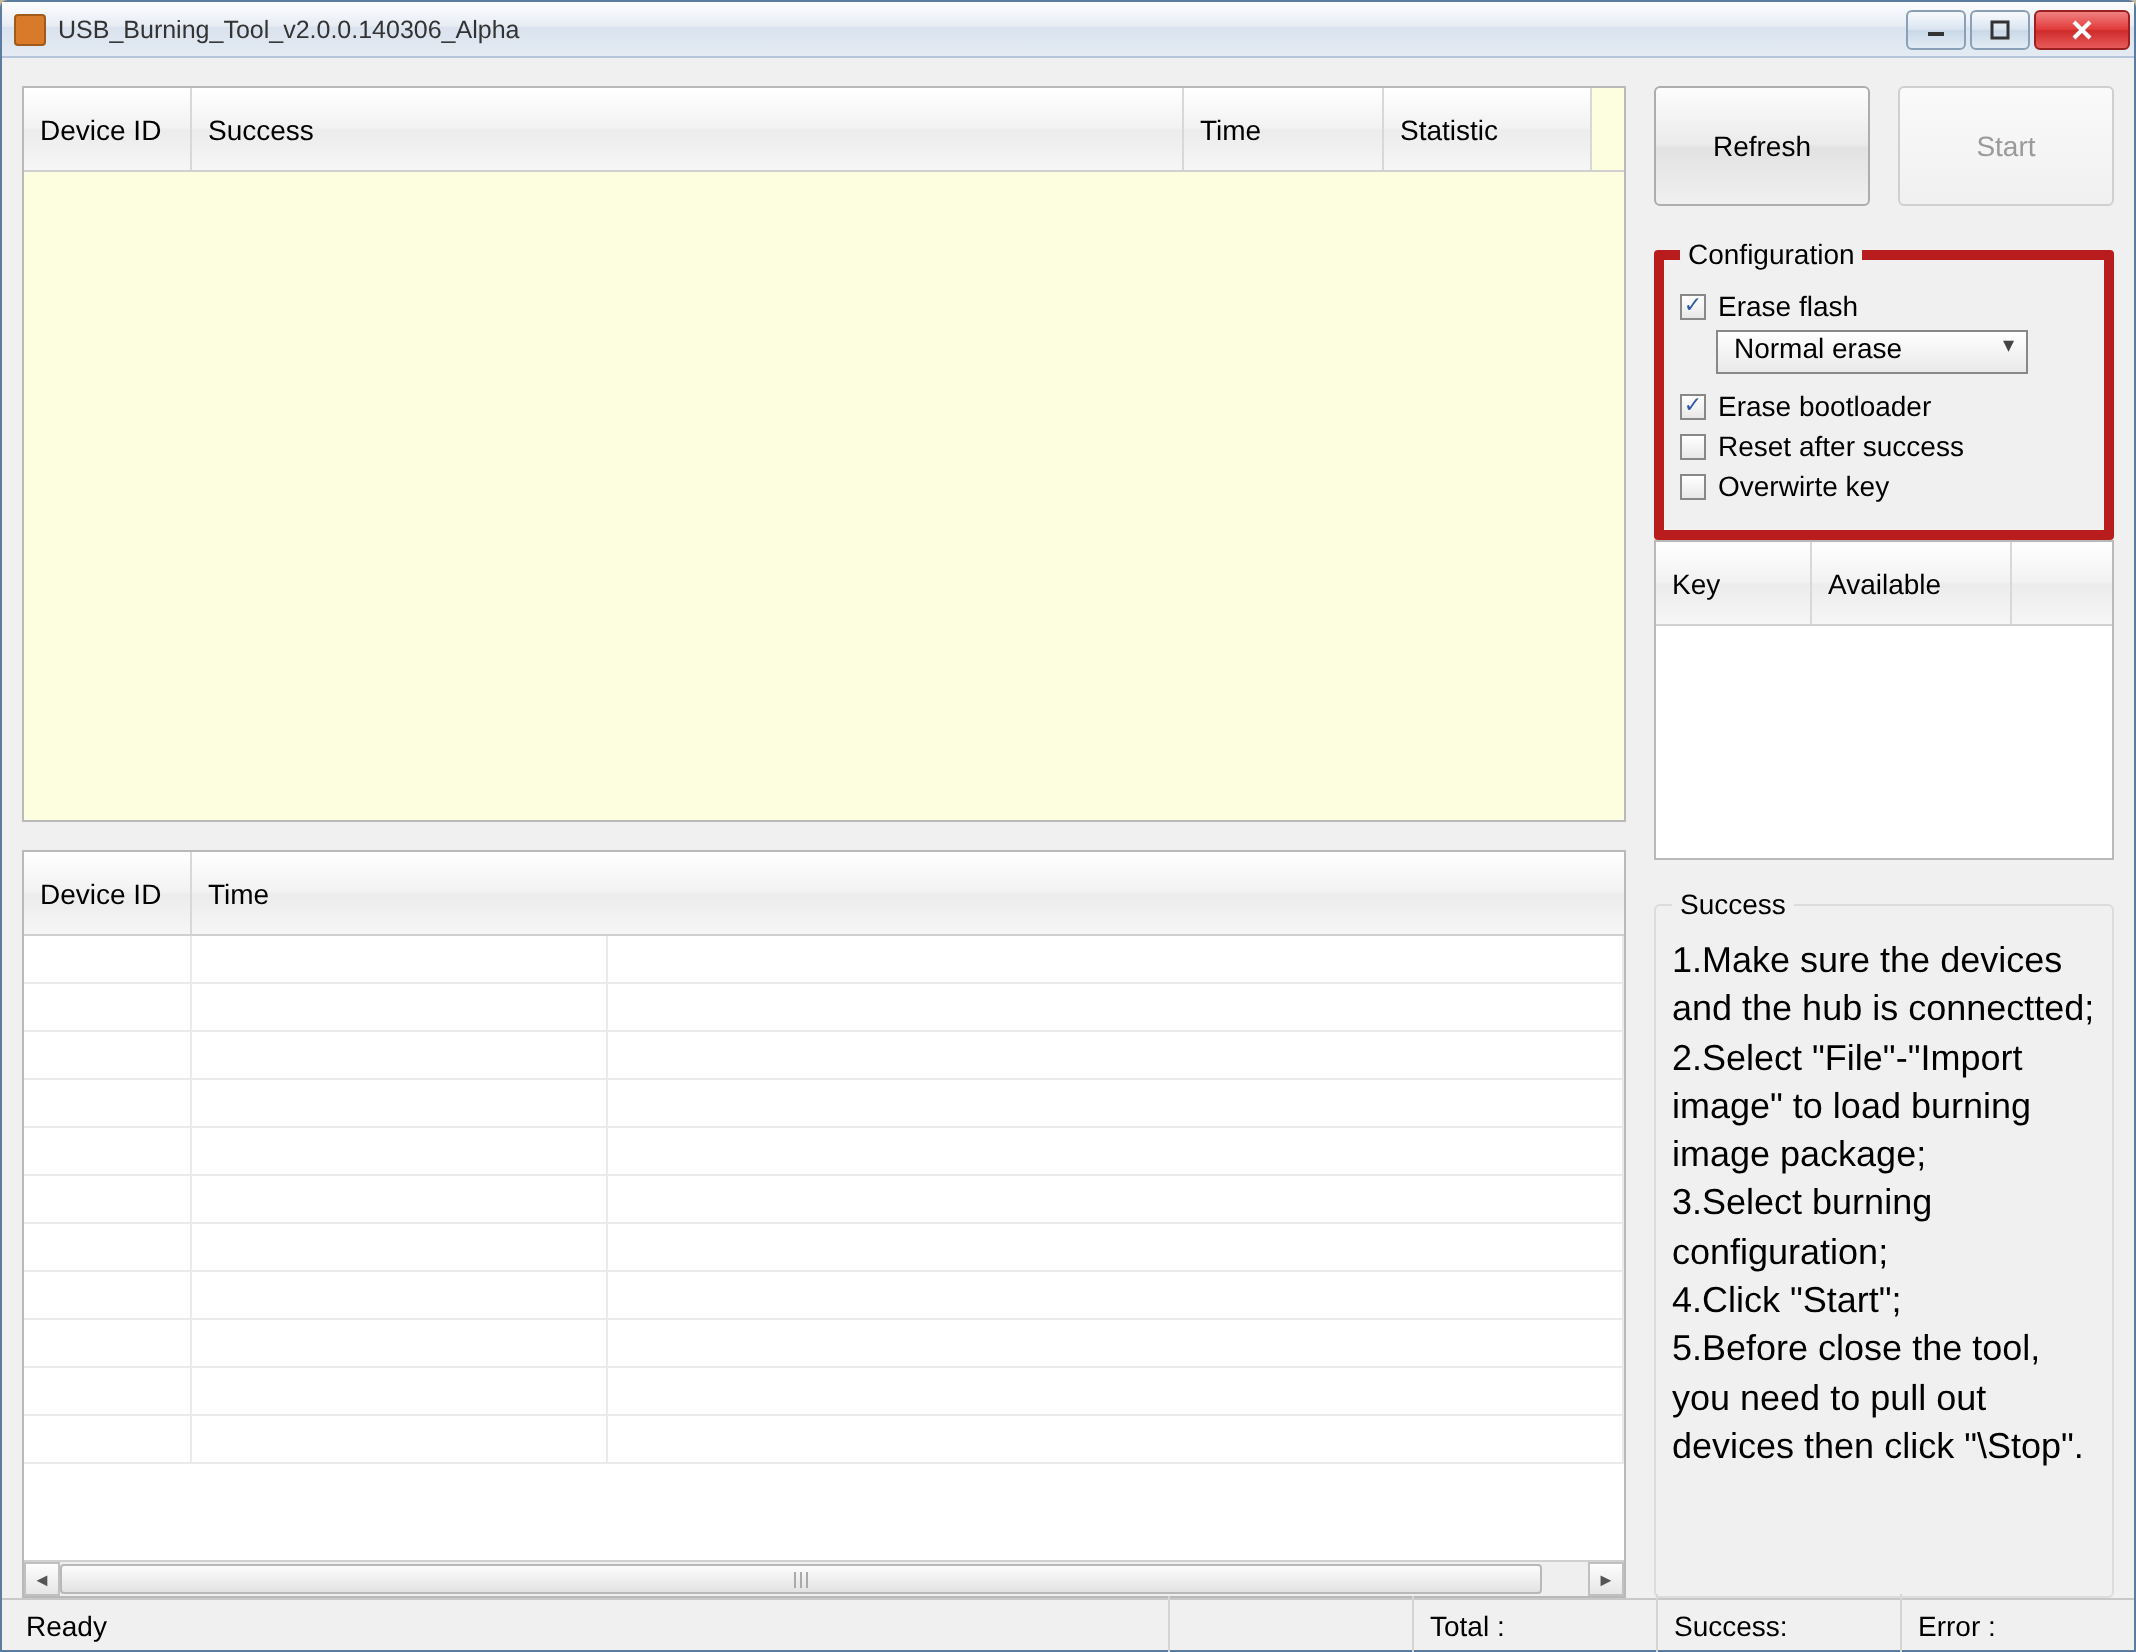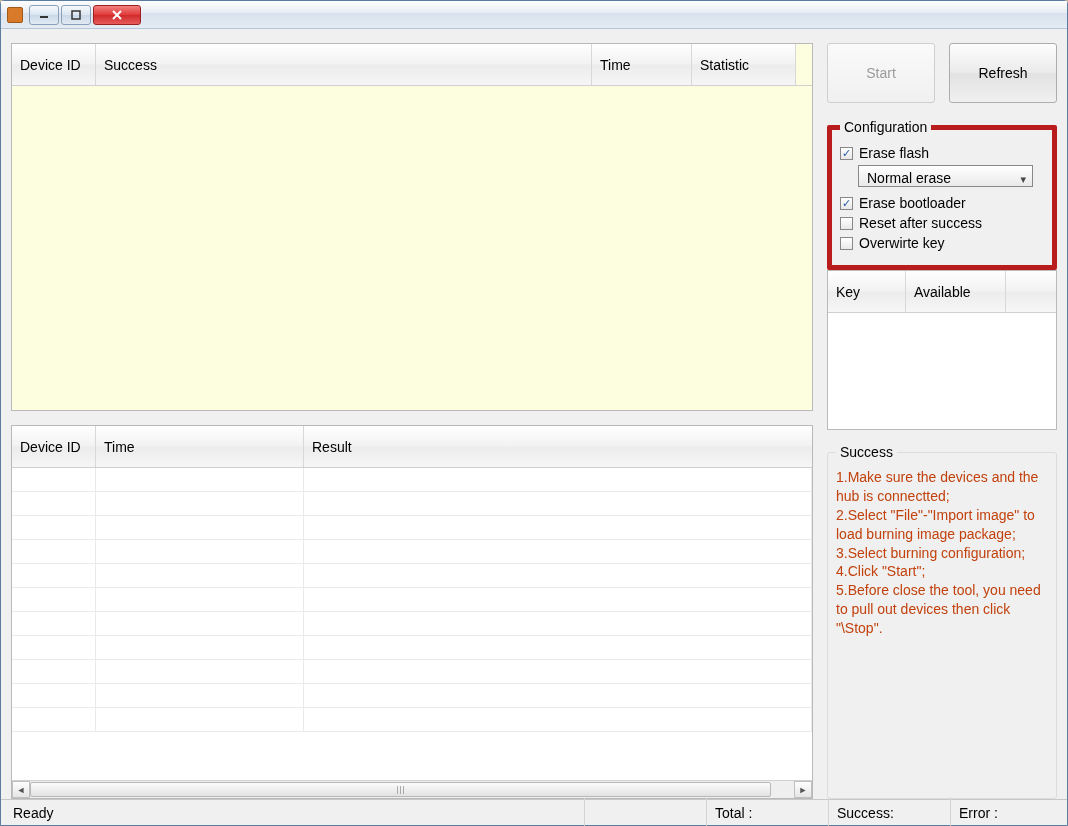--- a/index.html
+++ b/index.html
@@ -202,27 +202,27 @@
   display: flex; align-items: center; justify-content: center;
 }
 .chk.checked::after {
   content: "✓";
   font-size: 11px;
   color: #2a5aa0;
   line-height: 1;
 }
 .combo {
   margin: 4px 0 8px 18px;
-  width: 175px;
+  width: 156px;
   height: 22px;
   border: 1px solid #888;
   background: linear-gradient(to bottom,#fff,#e9e9e9);
   display: flex;
-  align-items: flex-end;
-  padding: 12px 4px 0 8px;
+  align-items: flex-start;
+  padding: 0 4px 0 8px;
   font-size: 14px;
   position: relative;
 }
 .combo::after {
   content: "▾";
   position: absolute;
   right: 6px;
   color: #444;
   font-size: 11px;
 }
@@ -236,23 +236,23 @@
 }
 .notice-box {
   border: 1px solid #dcdcdc;
   border-radius: 3px;
   padding: 6px 8px 8px 8px;
   position: relative;
   flex: 1;
   margin-top: 6px;
 }
 .notice-text {
-  font-size: 14px;
+  font-size: 18px;
   line-height: 1.35;
-  color: #c2410c;
+  color: #000000;
   white-space: pre-wrap;
   margin-top: 2px;
 }
 .statusbar {
   height: 26px;
   border-top: 1px solid #c8c8c8;
   background: #f0f0f0;
   display: flex;
   align-items: center;
   font-size: 14px;
@@ -274,20 +274,21 @@
 fieldset { border: 5px solid #b91c1c; border-radius: 2px; padding: 6px 8px 10px 8px; margin: 0; }
 legend { padding: 0 4px; font-size: 14px; }
 </style>
 </head>
 <body>
 
 <div class="window">
 
   <div class="titlebar">
     <div class="app-icon"></div>
+    <div class="title-text">USB_Burning_Tool_v2.0.0.140306_Alpha</div>
     <div class="win-btns">
       <div class="win-btn">
         <svg width="10" height="10">
             <line x1="1" y1="7" x2="9" y2="7" stroke="#333" stroke-width="2"></line>
           </svg>
       </div>
       <div class="win-btn">
         <svg width="10" height="10">
             <rect x="1" y="1" width="8" height="8" fill="none" stroke="#333" stroke-width="1.5"></rect>
           </svg>
@@ -314,21 +315,20 @@
           <div class="th" style="width:104px">Statistic</div>
           <div class="th" style="width:16px;background:#fdfde0"></div>
         </div>
         <div class="upper-body"></div>
       </div>
 
       <div class="panel lower-panel">
         <div class="table-header">
           <div class="th" style="width:84px">Device ID</div>
           <div class="th" style="width:208px">Time</div>
-          <div class="th" style="flex:1">Result</div>
         </div>
         <div class="grid-body">
           <div class="grid-row">
               <div class="cell" style="width:84px"></div>
               <div class="cell" style="width:208px"></div>
               <div class="cell" style="flex:1"></div>
             </div>
           <div class="grid-row">
               <div class="cell" style="width:84px"></div>
               <div class="cell" style="width:208px"></div>
@@ -387,22 +387,22 @@
           </div>
           <div class="arrow">►</div>
         </div>
       </div>
 
     </div>
 
     <div class="right-col">
 
       <div class="btn-row">
+        <div class="push-btn">Refresh</div>
         <div class="push-btn disabled">Start</div>
-        <div class="push-btn">Refresh</div>
       </div>
 
       <fieldset class="cfg-box">
         <legend>Configuration</legend>
         <div class="chk-row">
           <span class="chk checked"></span>
           <span>Erase flash</span>
         </div>
         <div class="combo">
           <span>Normal erase</span>

